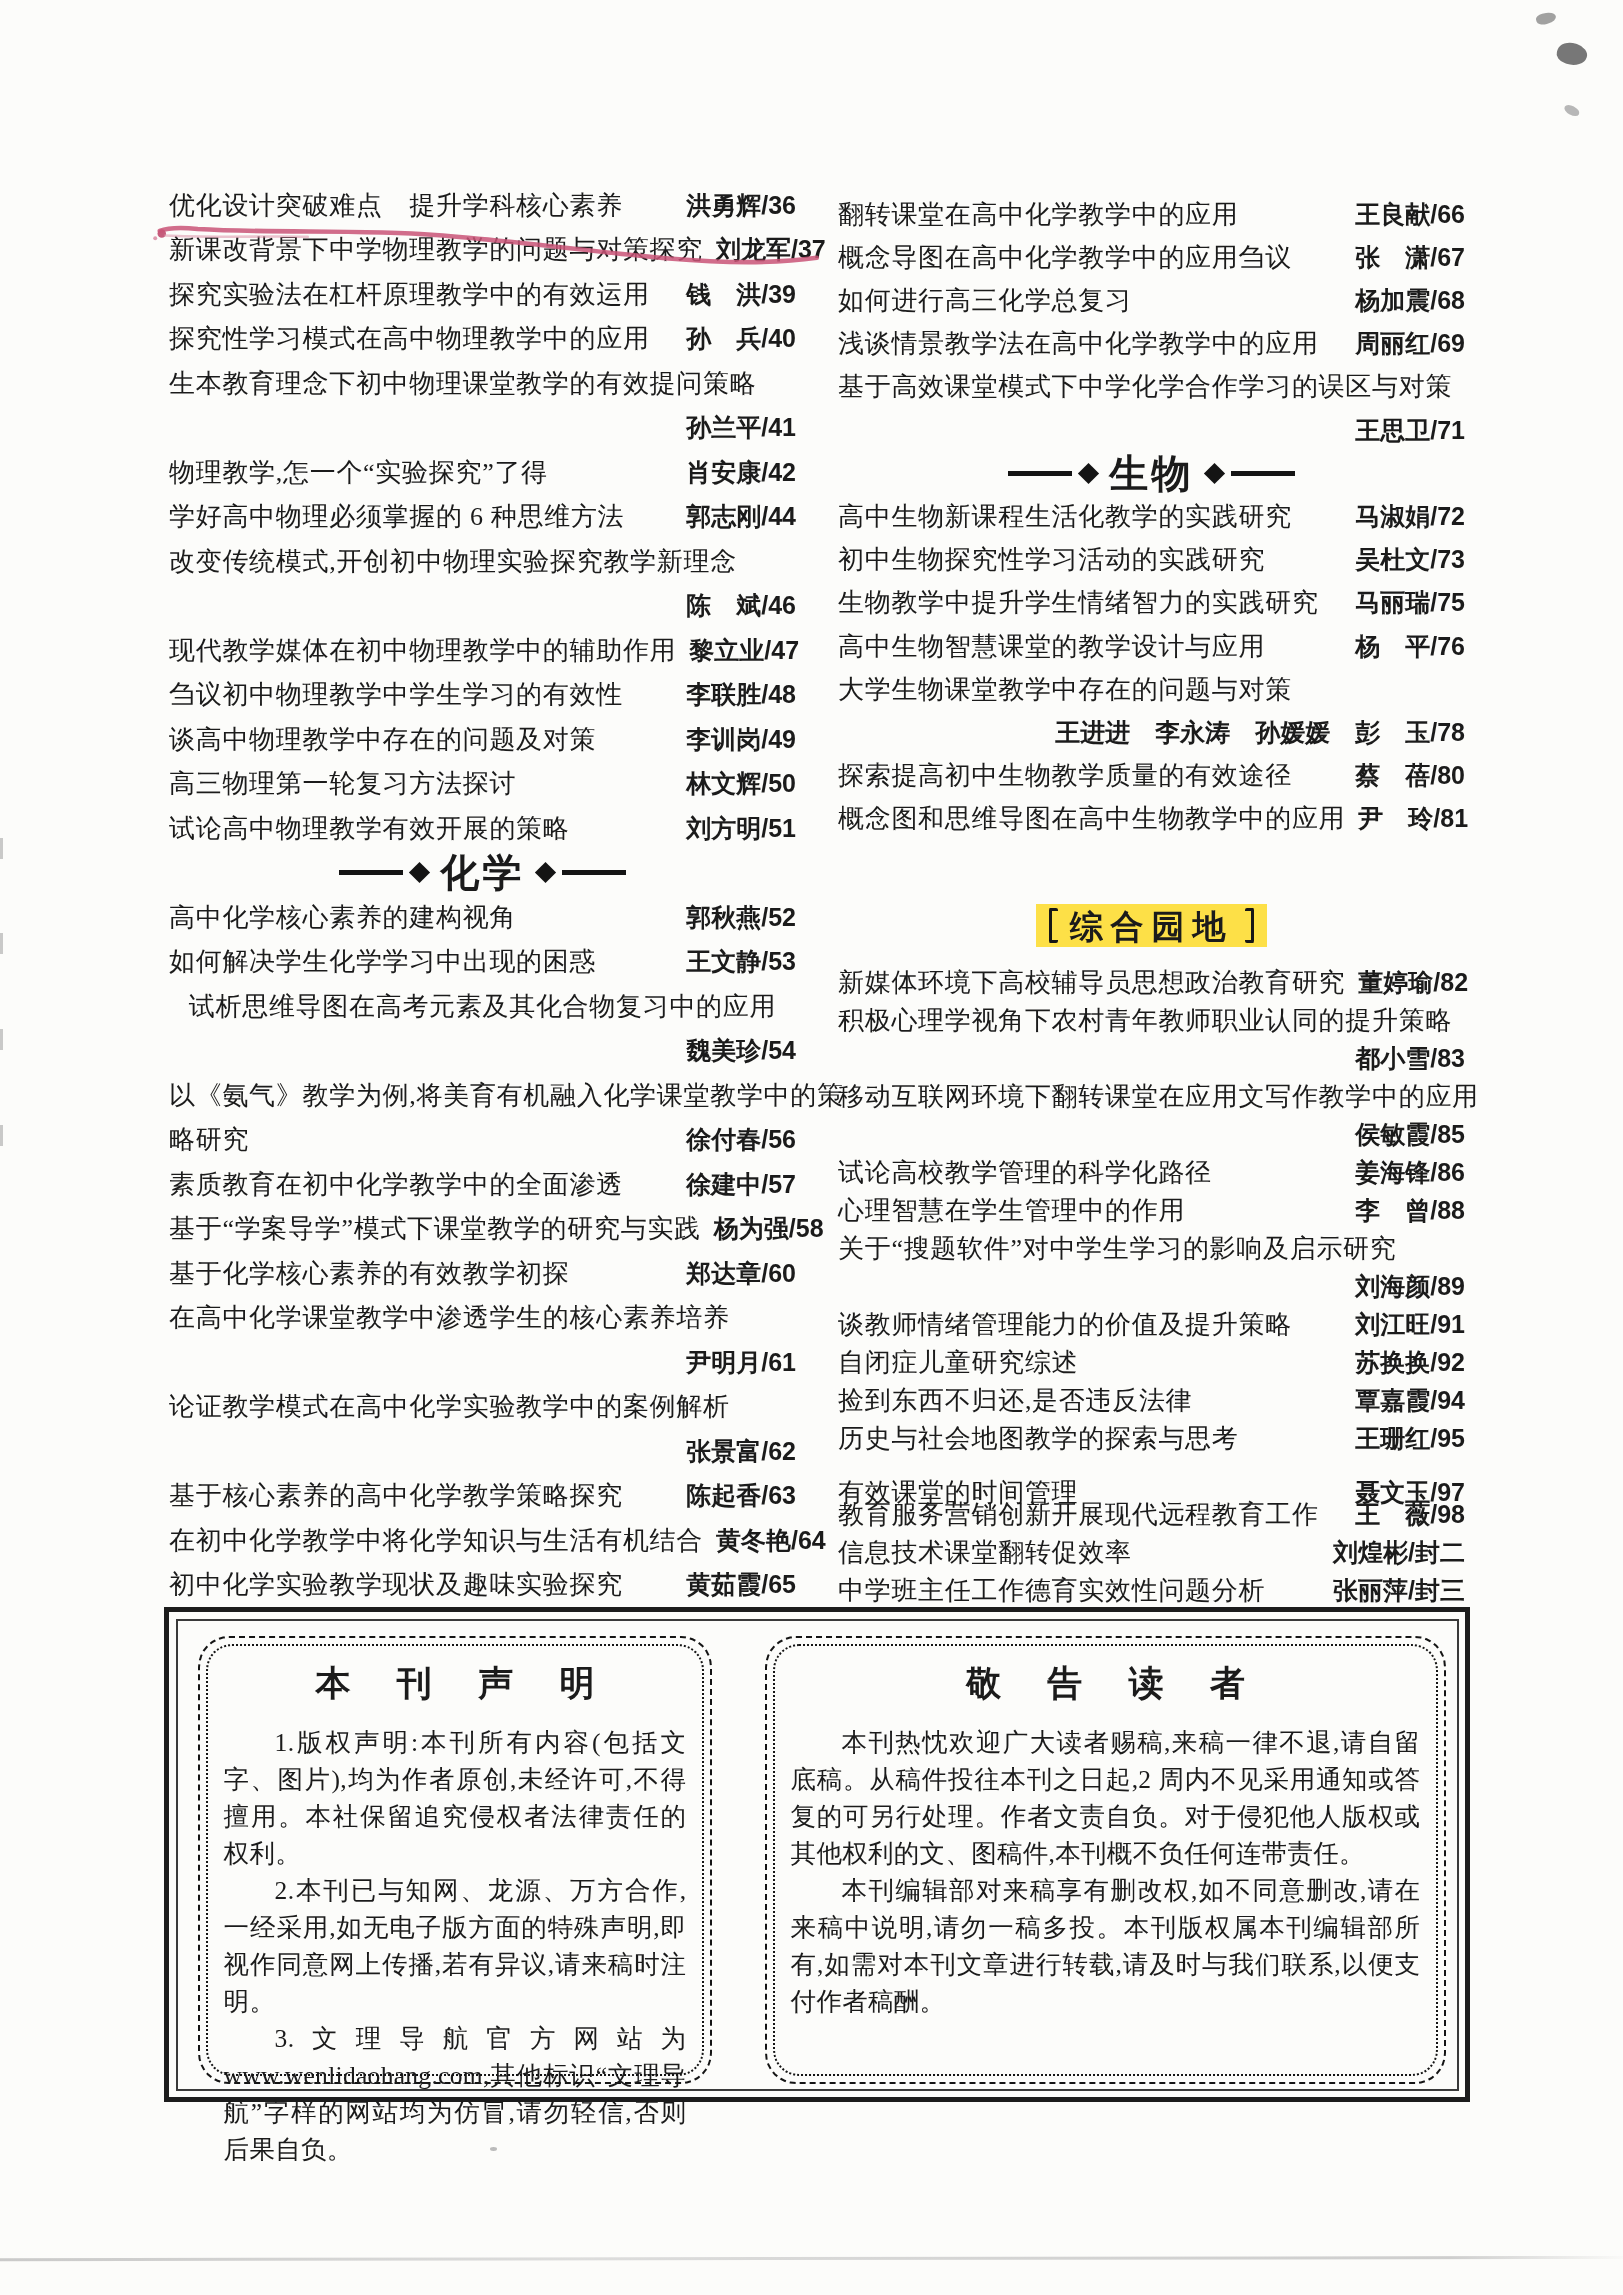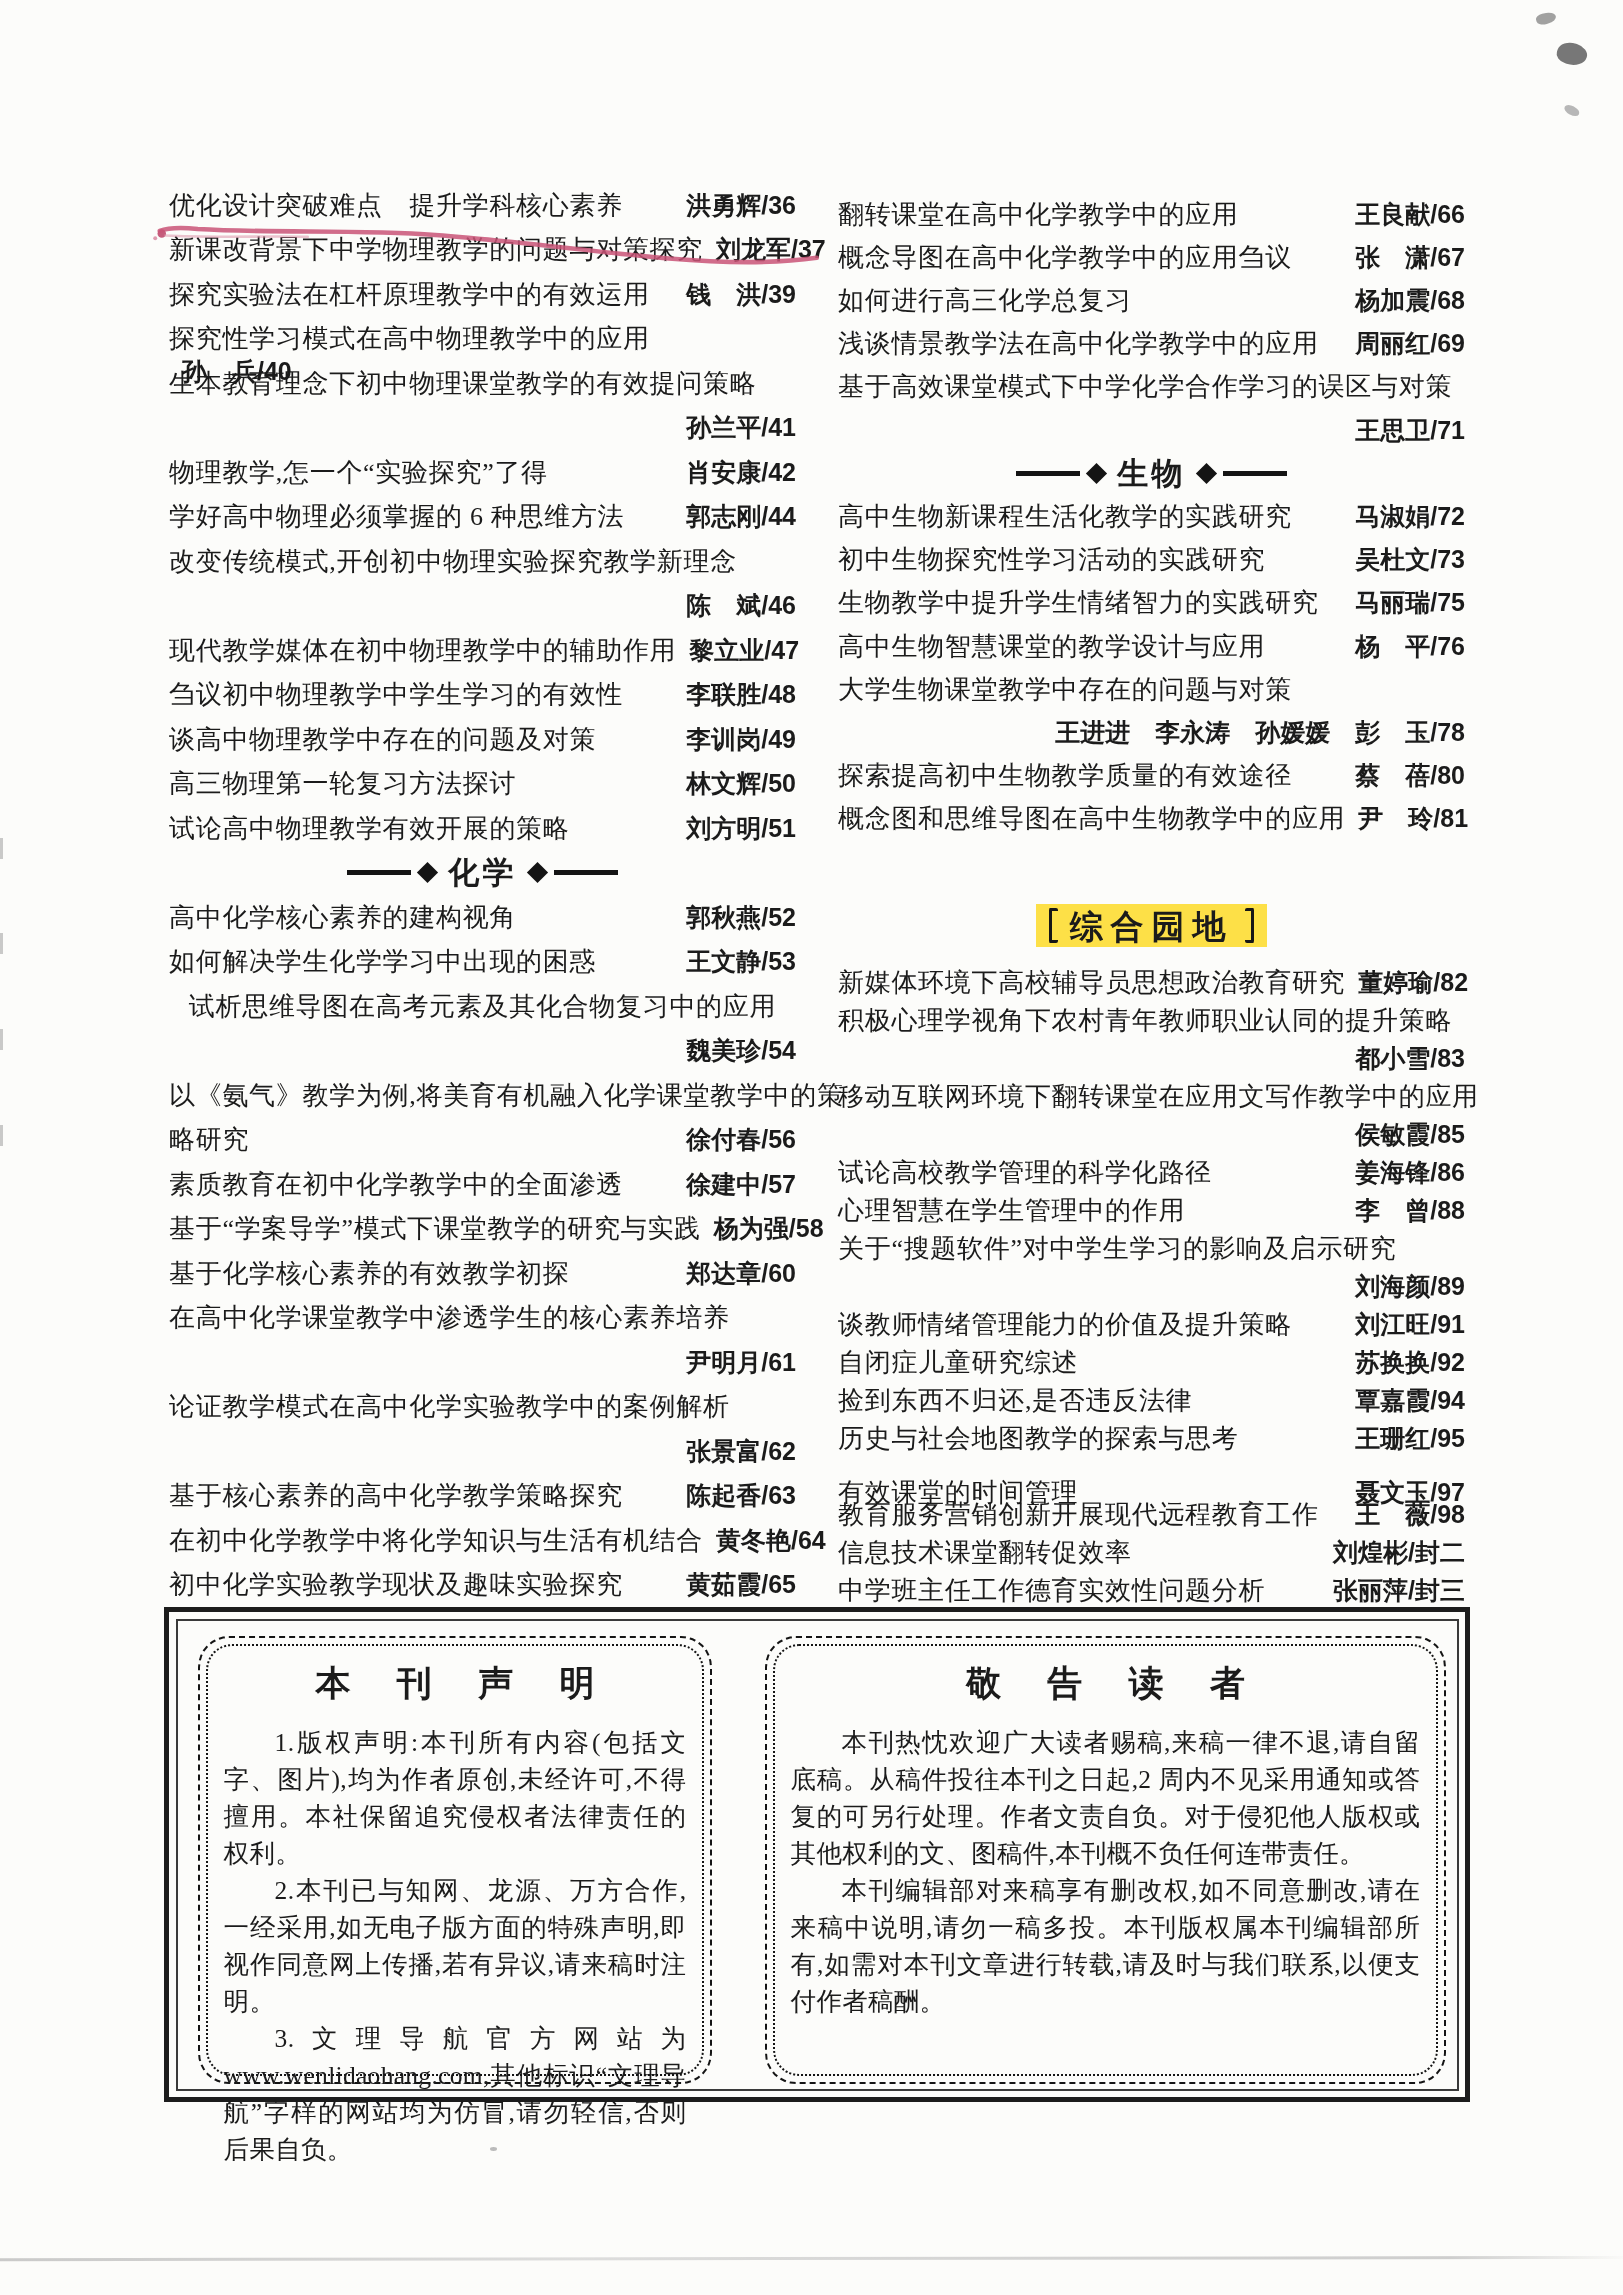--- a/index.html
+++ b/index.html
@@ -16,21 +16,21 @@
   .row .title{white-space:nowrap;letter-spacing:0.7px;}
   .row .author{
     font-family:"Liberation Sans","DejaVu Sans",sans-serif;
     font-weight:700;font-size:25px;white-space:nowrap;padding-left:13px;
   }
   .row.author-only{justify-content:flex-end;}
   
   .row.section{justify-content:center;align-items:center;}
   .bar{display:inline-block;width:64px;height:4.6px;background:#141414;}
   .dia{display:inline-block;width:15px;height:15px;background:#141414;transform:rotate(45deg);margin:0 9.2px;}
-  .slabel{font-family:"Liberation Sans","DejaVu Sans",sans-serif;font-weight:700;font-size:31px;letter-spacing:3.3px;padding:0 3.9px;}
+  .slabel{font-family:"Liberation Sans","DejaVu Sans",sans-serif;font-weight:700;font-size:39px;letter-spacing:3.3px;padding:0 3.9px;}
   
   .row.section2{justify-content:center;}
   .band{display:inline-flex;align-items:flex-end;background:#fde047;padding:3.9px 13px;}
   .slabel2{font-family:"Liberation Sans","DejaVu Sans",sans-serif;font-weight:700;font-size:33px;letter-spacing:7.9px;padding:0 11.8px;}
   .brk{width:9.2px;height:35px;border:3.3px solid #161616;box-sizing:border-box;border-radius:2px;}
   .brk.l{border-right:none;}
   .brk.r{border-left:none;}
   
   #outer-box{position:absolute;left:164px;top:1607px;width:1306px;height:495px;box-sizing:border-box;border:5.9px solid #1c1c1c;background:#fcfcfa;}
   #outer-box::before{content:"";position:absolute;inset:6.5px;border:2px solid #3a3a3a;pointer-events:none;}
@@ -62,21 +62,21 @@
         <span class="author">洪勇辉/36</span>
       </div>
       <div class="row entry" style="top: 233px;">
         <span class="title">新课改背景下中学物理教学的问题与对策探究</span>
         <span class="author">刘龙军/37</span>
       </div>
       <div class="row entry" style="top: 278px;">
         <span class="title">探究实验法在杠杆原理教学中的有效运用</span>
         <span class="author">钱　洪/39</span>
       </div>
-      <div class="row entry" style="top: 322px; flex-direction: column;">
+      <div class="row entry" style="top: 322px;">
         <span class="title">探究性学习模式在高中物理教学中的应用</span>
         <span class="author">孙　兵/40</span>
       </div>
       <div class="row title-only" style="top: 367px;">
         <span class="title">生本教育理念下初中物理课堂教学的有效提问策略</span>
       </div>
       <div class="row author-only" style="top: 411px;">
         <span class="author">孙兰平/41</span>
       </div>
       <div class="row entry" style="top: 456px;">

